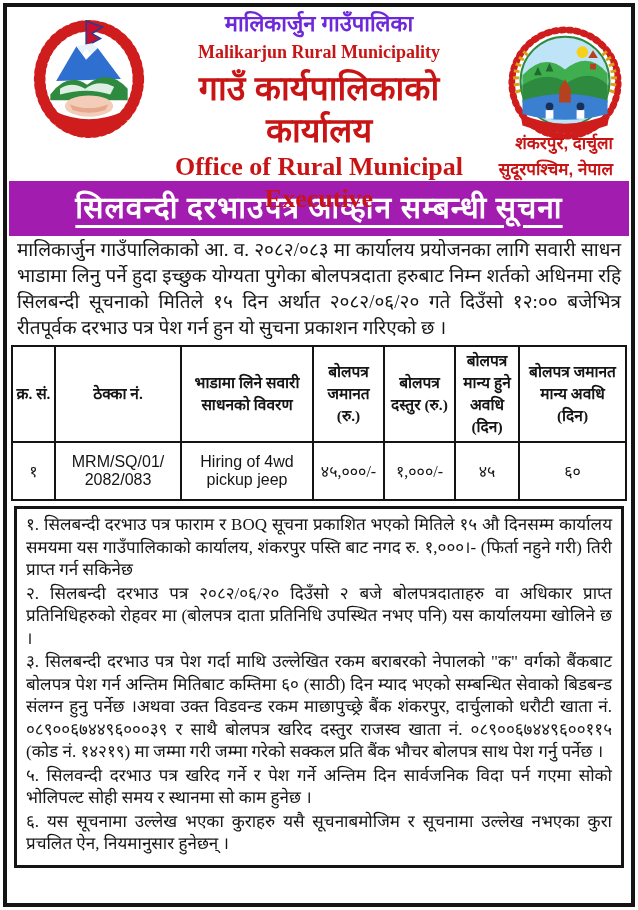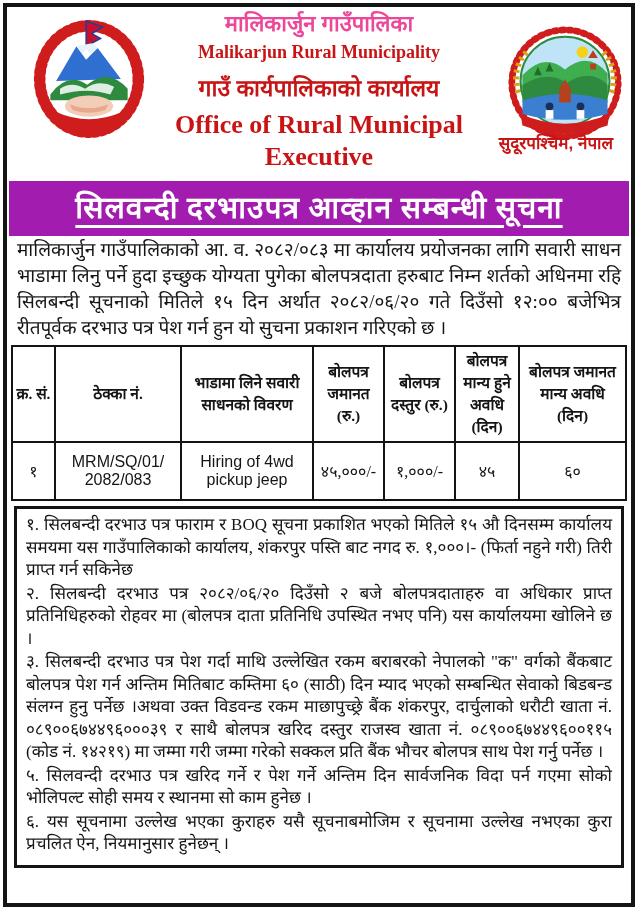--- a/index.html
+++ b/index.html
@@ -7,23 +7,23 @@
   body{font-family:"Liberation Serif","DejaVu Serif",serif;color:#151515;}
 
   .page{position:absolute;inset:3px;border:4px solid #141414;background:#fff;}
 
   
   .header{position:relative;height:172px;}
   .logo{position:absolute;}
   .logo-left{left:24px;top:10px;width:116px;height:126px;}
   .logo-right{right:8px;top:18px;width:116px;height:120px;}
   .head-text{margin:0 138px;text-align:center;padding-top:4px;}
-  .muni-np{color:#ec4899;font-weight:bold;font-size:22px;line-height:26px;font-family:"Liberation Sans","DejaVu Sans",sans-serif;}
+  .muni-np{color:#6d28d9;font-weight:bold;font-size:22px;line-height:26px;font-family:"Liberation Sans","DejaVu Sans",sans-serif;}
   .muni-en{color:#c81414;font-weight:bold;font-size:18px;line-height:30px;}
-  .office-np{color:#c81414;font-weight:bold;font-size:23px;line-height:42px;font-family:"Liberation Sans","DejaVu Sans",sans-serif;}
+  .office-np{color:#c81414;font-weight:bold;font-size:34px;line-height:42px;font-family:"Liberation Sans","DejaVu Sans",sans-serif;}
   .office-en{color:#c81414;font-weight:bold;font-size:26px;line-height:32px;}
   .address{position:absolute;right:18px;top:124px;text-align:right;color:#c81414;font-weight:bold;font-size:17px;line-height:26px;font-family:"Liberation Sans","DejaVu Sans",sans-serif;}
 
   
   .banner{background:#a21caf;color:#ffffff;text-align:center;margin:2px 2px 0 2px;padding:5px 0 9px 0;}
   .banner span{font-size:30px;font-weight:bold;text-decoration:underline;text-underline-offset:7px;letter-spacing:1px;}
 
   .subtitle{text-align:center;font-weight:bold;font-size:21px;padding:5px 0 2px 0;}
 
   
@@ -84,20 +84,21 @@
     </span>
 
     <div class="head-text">
       <div class="muni-np">मालिकार्जुन गाउँपालिका</div>
       <div class="muni-en">Malikarjun Rural Municipality</div>
       <div class="office-np">गाउँ कार्यपालिकाको कार्यालय</div>
       <div class="office-en">Office of Rural Municipal Executive</div>
     </div>
 
     <div class="address">
+      <div>शंकरपुर, दार्चुला</div>
       <div>सुदूरपश्चिम, नेपाल</div>
     </div>
   </div>
 
   <div class="banner">
     <span>सिलवन्दी दरभाउपत्र आव्हान सम्बन्धी सूचना</span>
   </div>
 
 
   <div class="intro">मालिकार्जुन गाउँपालिकाको आ. व. २०८२/०८३ मा कार्यालय प्रयोजनका लागि सवारी साधन भाडामा लिनु पर्ने हुदा इच्छुक योग्यता पुगेका बोलपत्रदाता हरुबाट निम्न शर्तको अधिनमा रहि सिलबन्दी सूचनाको मितिले १५ दिन अर्थात २०८२/०६/२० गते दिउँसो १२:०० बजेभित्र रीतपूर्वक  दरभाउ पत्र पेश गर्न हुन यो सुचना प्रकाशन गरिएको छ ।</div>

